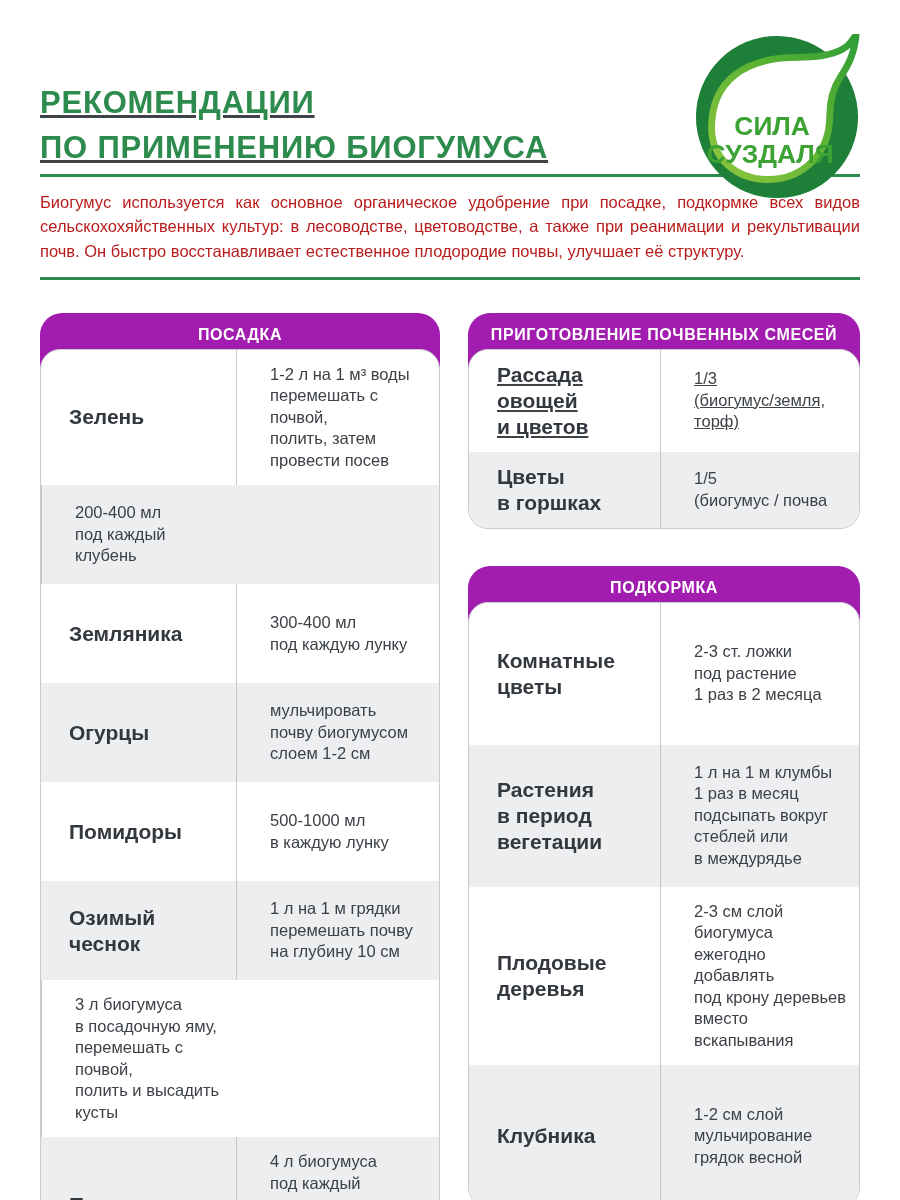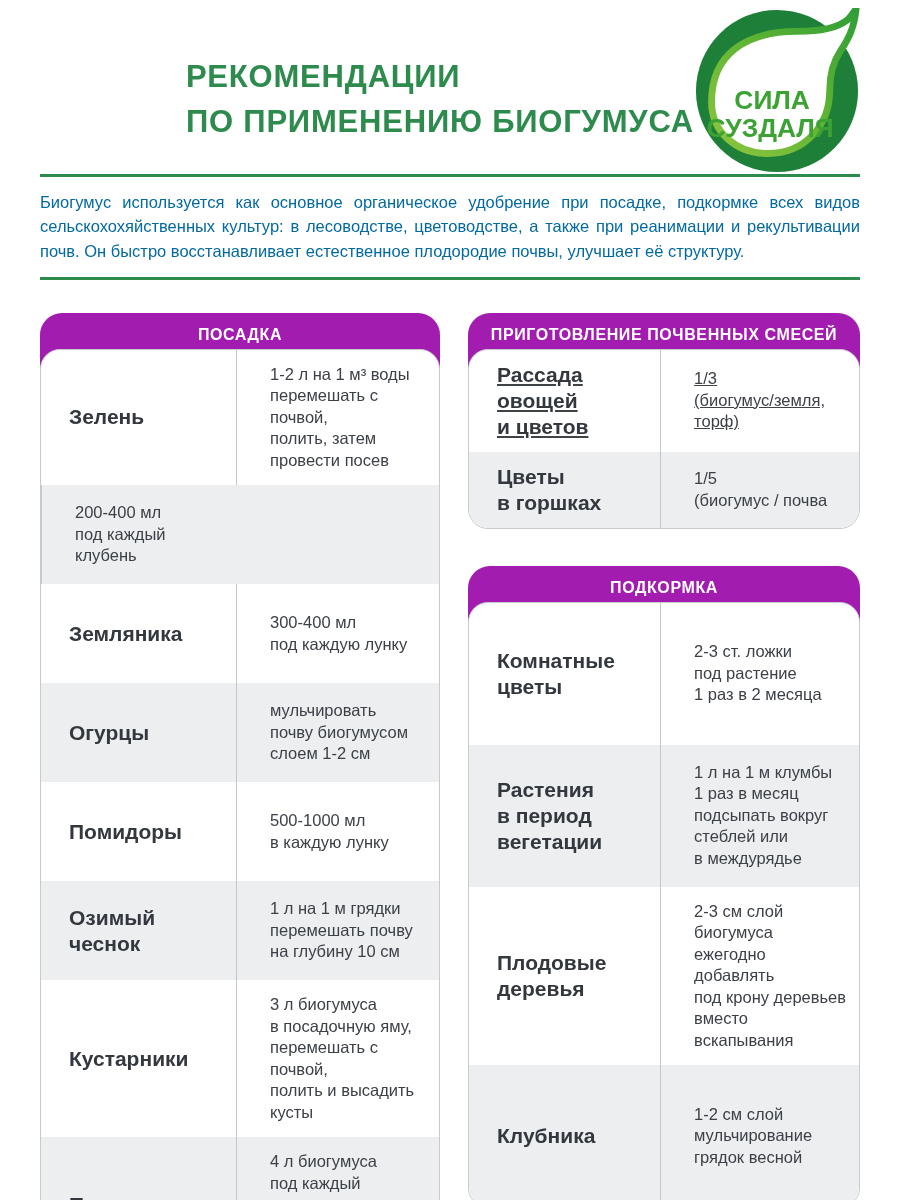--- a/index.html
+++ b/index.html
@@ -8,36 +8,36 @@
   .page {
     position: relative;
     width: 900px; height: 1200px;
     margin: 0 auto;
     background: #ffffff;
     padding: 0 40px;
     overflow: hidden;
   }
 
   
-  .header { display: flex; justify-content: flex-end; align-items: flex-start; padding-top: 8px; height: 172px; }
+  .header { display: flex; justify-content: space-between; align-items: flex-start; padding-top: 34px; height: 172px; text-decoration: underline; }
   .title {
     margin-top: 46px;
     font-size: 31px; line-height: 45px; font-weight: 700;
     letter-spacing: 0.8px; color: #2e8b4e;
     text-transform: uppercase;
   }
   .logo { width: 166px; height: 166px; flex: 0 0 auto; }
 
   
   .rule { height: 2.5px; background: #2e8b4e; border: none; }
   .rule.r1 { margin-top: 2px; }
   .intro {
     margin: 13px 0 14px;
     font-size: 16.5px; line-height: 24.5px;
-    color: #0369a1; text-align: justify;
+    color: #b91c1c; text-align: justify;
   }
 
   
   .tables { display: flex; gap: 28px; margin-top: 33px; align-items: flex-start; }
   .col-left { width: 400px; flex: 0 0 auto; }
   .col-right { width: 392px; flex: 0 0 auto; display: flex; flex-direction: column; }
 
   .card { width: 100%; }
   .card-header {
     background: #a21caf;
@@ -151,21 +151,20 @@
 в каждую лунку</div>
             </div>
             <div class="row">
               <div class="cell label">Озимый
 чеснок</div>
               <div class="cell value">1 л на 1 м грядки
 перемешать почву
 на глубину 10 см</div>
             </div>
             <div class="row">
-              <div class="cell label">Кустарники</div>
               <div class="cell value">3 л биогумуса
 в посадочную яму,
 перемешать с почвой,
 полить и высадить
 кусты</div>
             </div>
             <div class="row">
               <div class="cell label">Плодовые</div>
               <div class="cell value">4 л биогумуса
 под каждый саженец,

